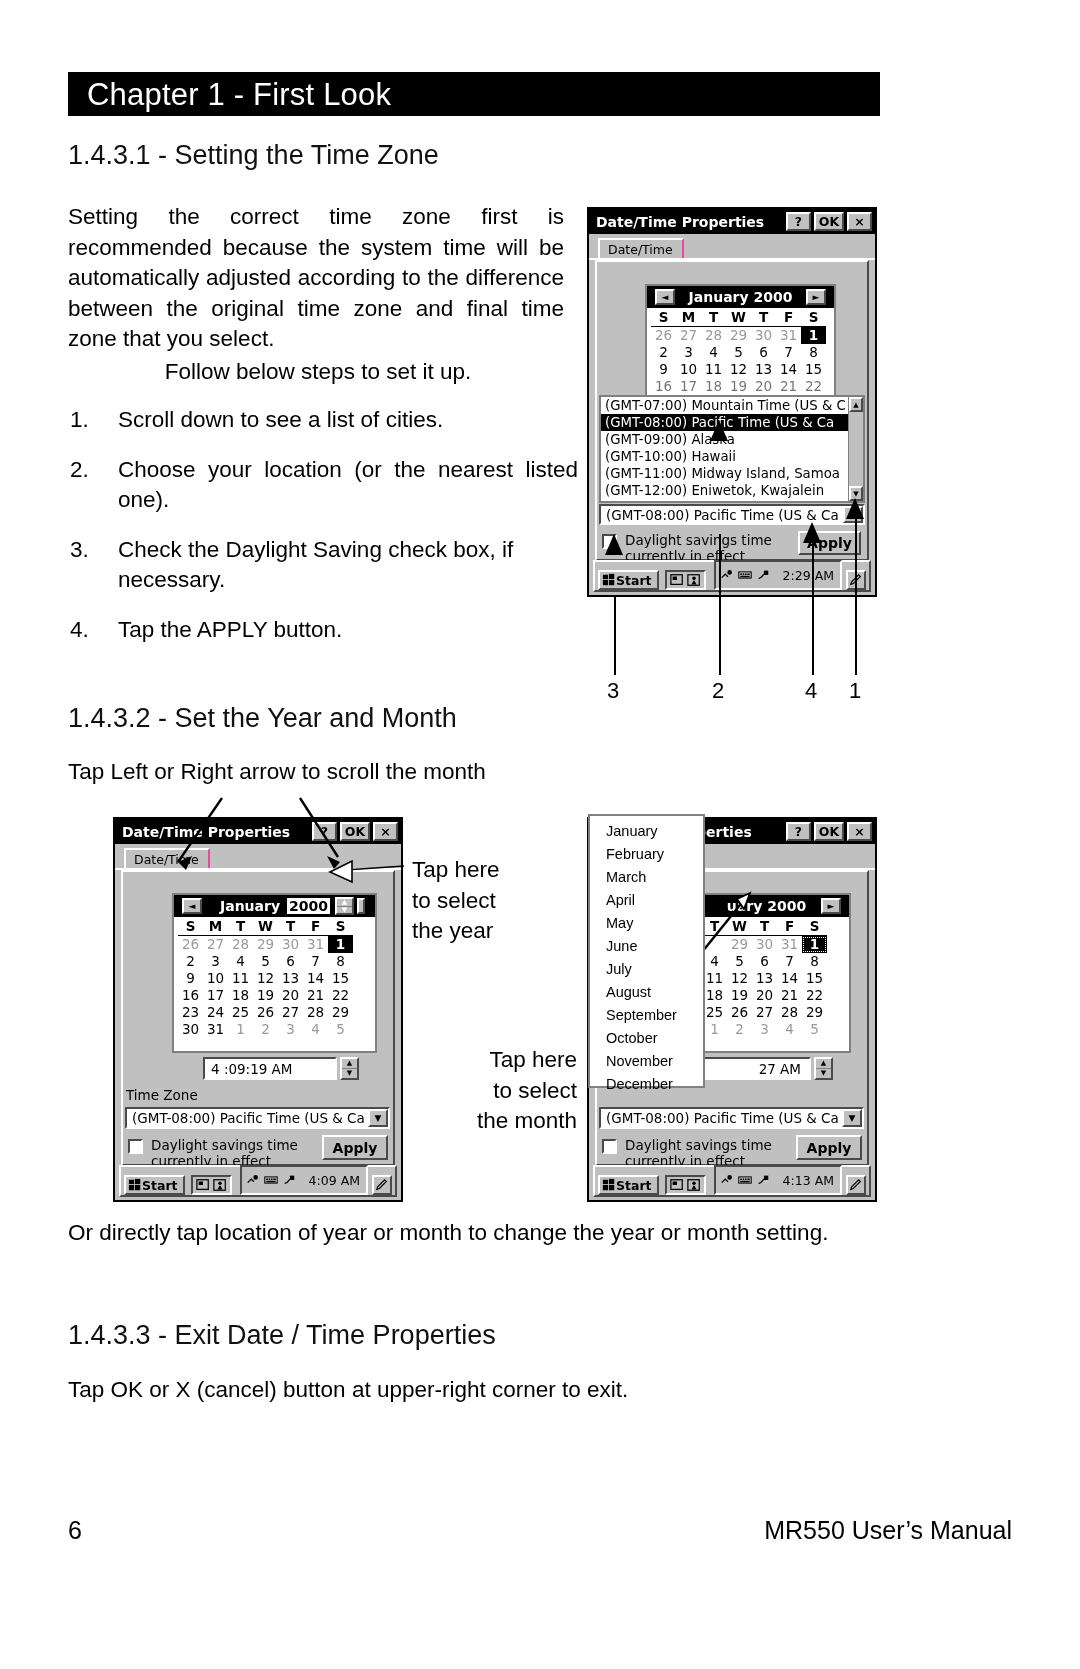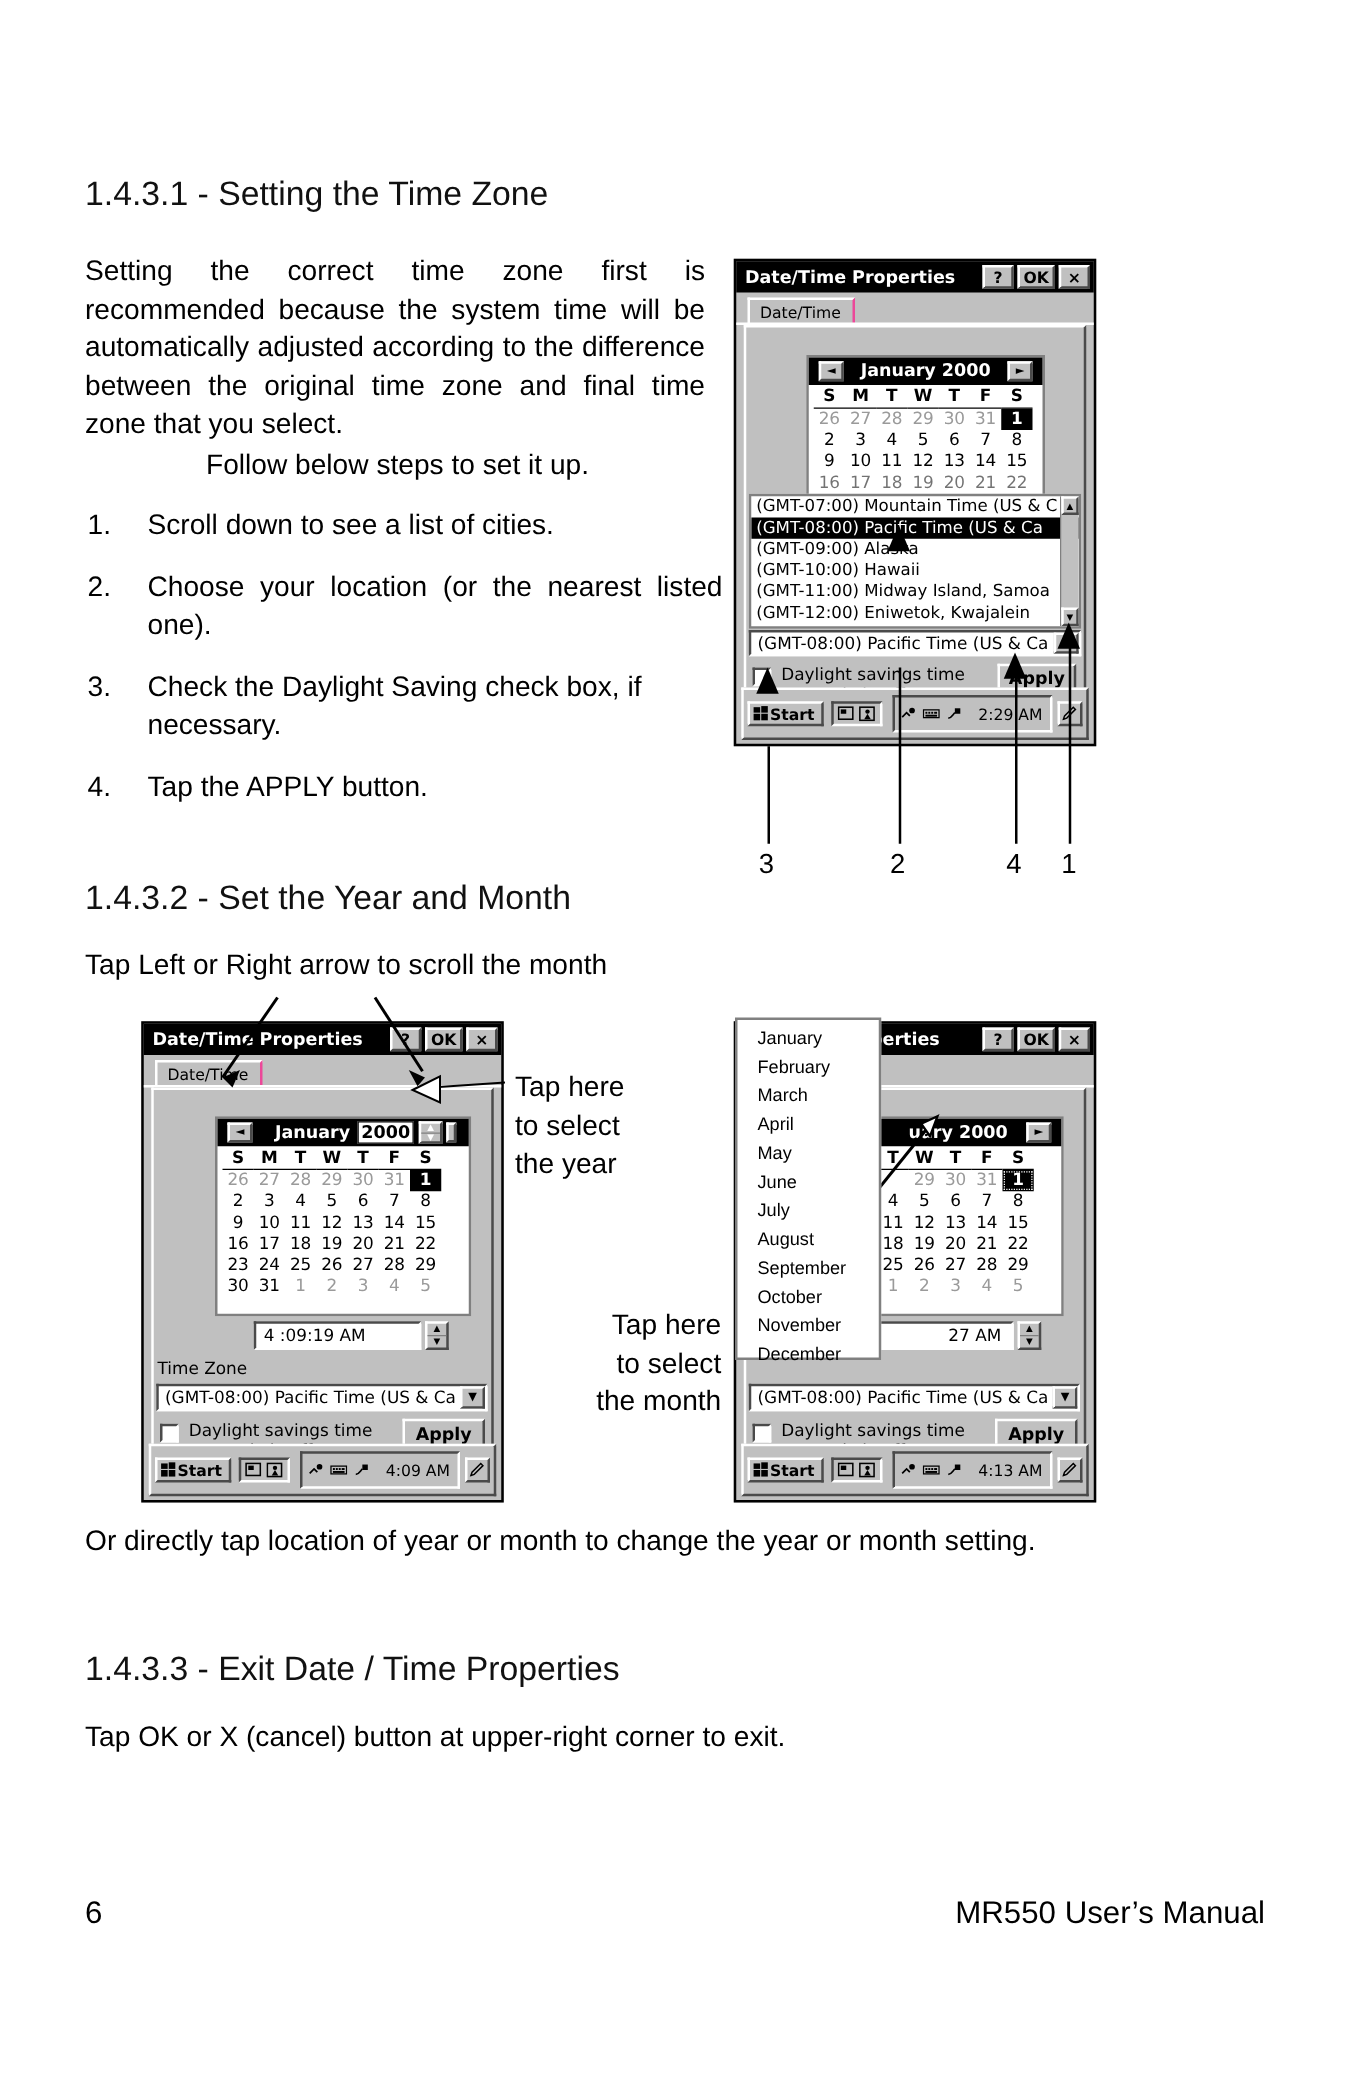--- a/index.html
+++ b/index.html
@@ -148,25 +148,25 @@
   .applybtn{
     position:absolute;background:#c0c0c0;
     border-top:2px solid #fff;border-left:2px solid #fff;
     border-right:2px solid #4a4a4a;border-bottom:2px solid #4a4a4a;
     box-sizing:border-box;display:flex;align-items:center;justify-content:center;
     font-weight:bold;font-size:14px;
   }
 
   
   .taskbar{
-    position:absolute;left:4px;right:4px;bottom:3px;height:42px;
+    position:absolute;left:4px;right:4px;bottom:3px;height:32px;
     background:#c0c0c0;
     border-top:2px solid #fff;border-left:2px solid #fff;
     border-right:2px solid #4a4a4a;border-bottom:2px solid #4a4a4a;
-    box-sizing:border-box;display:flex;align-items:center;padding:0 3px;
+    box-sizing:border-box;display:flex;align-items:flex-end;padding:0 3px;
     font-size:12.5px;
   }
   .startbtn{
     height:20px;background:#c0c0c0;display:flex;align-items:center;
     border-top:2px solid #fff;border-left:2px solid #fff;
     border-right:2px solid #4a4a4a;border-bottom:2px solid #4a4a4a;
     box-sizing:border-box;padding:0 5px 0 2px;font-weight:bold;
   }
   .tray{
     height:20px;margin-left:6px;display:flex;align-items:center;gap:3px;
@@ -222,20 +222,23 @@
 
   
   .footer-num{position:absolute;left:68px;top:1516px;font-size:25px;}
   .footer-title{position:absolute;right:68px;top:1516px;font-size:25px;}
 </style>
 </head>
 <body>
 
 <div class="page">
 
+  <div class="chapter-bar">
+    <span>Chapter 1 - First Look</span>
+  </div>
 
   <div class="h2" style="left:68px;top:140px;">1.4.3.1 - Setting the Time Zone</div>
 
   <div class="para j" style="left:68px;top:202px;width:496px;">Setting the correct time zone first is recommended because the system time will be automatically adjusted according to the difference between the original time zone and final time zone that you select.</div>
   <div class="para" style="left:68px;top:357px;width:500px;text-align:center;">Follow below steps to set it up.</div>
 
   <div class="steps" style="left:70px;top:405px;width:508px;">
     <div class="step">
       <div class="num">1.</div>
       <div class="txt nj">Scroll down to see a list of cities.</div>

